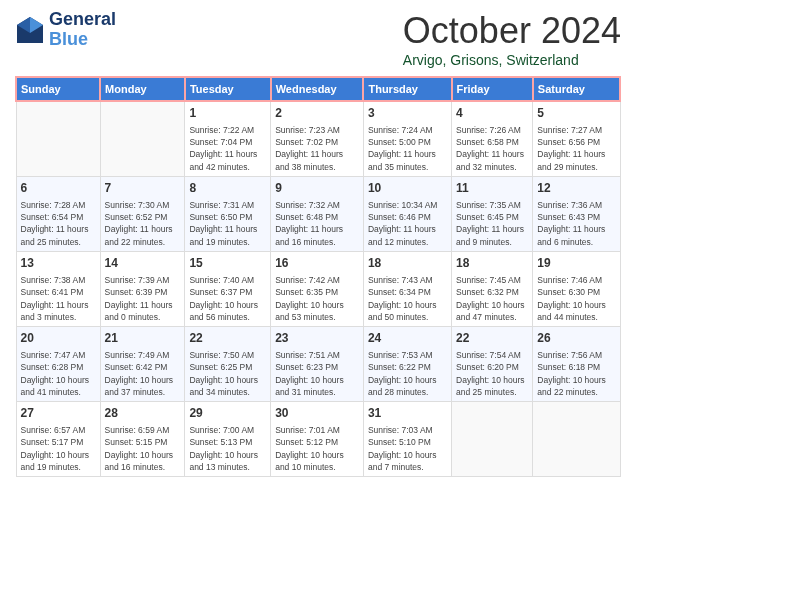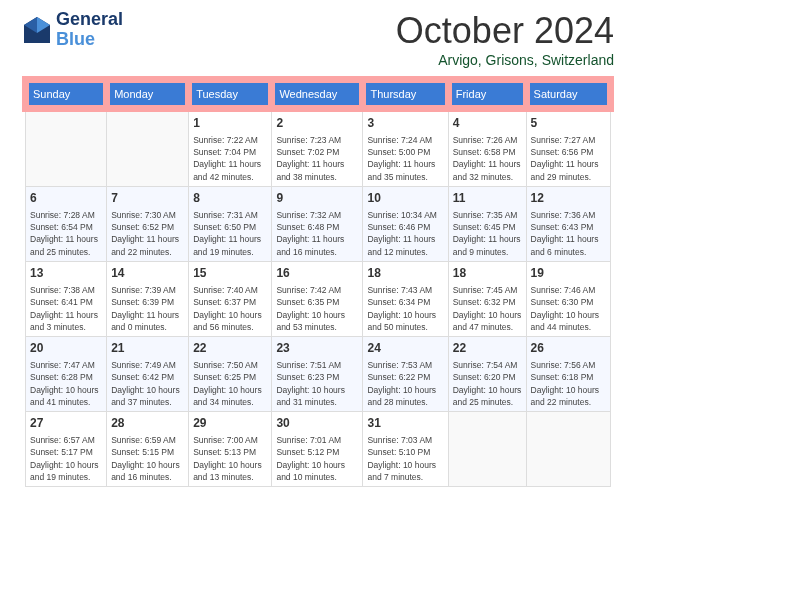--- a/index.html
+++ b/index.html
@@ -1,27 +1,27 @@
 <!DOCTYPE html>
 <html><head>
   <meta charset="utf-8">
   <style>
     * { box-sizing: border-box; margin: 0; padding: 0; }
     body { font-family: Arial, sans-serif; background: #fff; width: 792px; height: 612px; overflow: hidden; }
-    .container { width: 636px; padding: 10px 22px; }
+    .container { width: 636px; padding: 10px 15px; }
     .header { display: flex; justify-content: space-between; align-items: flex-start; margin-bottom: 8px; }
     .logo { display: flex; align-items: center; }
     .logo-text { font-size: 18px; font-weight: bold; color: #1a3a6b; line-height: 1.1; }
     .logo-text span { color: #4a90d9; }
     .logo-icon { width: 30px; height: 30px; margin-right: 4px; }
-    .title-block { text-align: right; }
+    .title-block { }
     .month-title { font-size: 36px; color: #333; font-weight: 300; }
     .location { font-size: 14px; color: #14532d; }
     .calendar { width: 100%; border-collapse: collapse; font-size: 9.5px; }
-    .calendar th { background: #3a7bd5; color: #fff; padding: 5px 4px; text-align: left; font-size: 11px; font-weight: 400; border: 7px solid #fca5a5; margin-left: 48px; }
+    .calendar th { background: #3a7bd5; color: #fff; padding: 5px 4px; text-align: left; font-size: 11px; font-weight: 700; border: 2px solid #fca5a5; margin-left: 48px; }
     .calendar td { border: 1px solid #ddd; vertical-align: top; padding: 3px 4px; width: 108px; min-height: 70px; background: #fff; color: #333; line-height: 1.4; }
     .calendar td.empty { background: #f9f9f9; }
     .day-num { font-size: 12px; font-weight: bold; display: block; margin-bottom: 2px; }
     .day-detail { font-size: 8.5px; color: #444; line-height: 1.45; }
     tr:nth-child(even) td { background: #f5f8ff; }
     tr:nth-child(even) td.empty { background: #f0f0f0; }
   </style>
 </head>
 <body>
 

